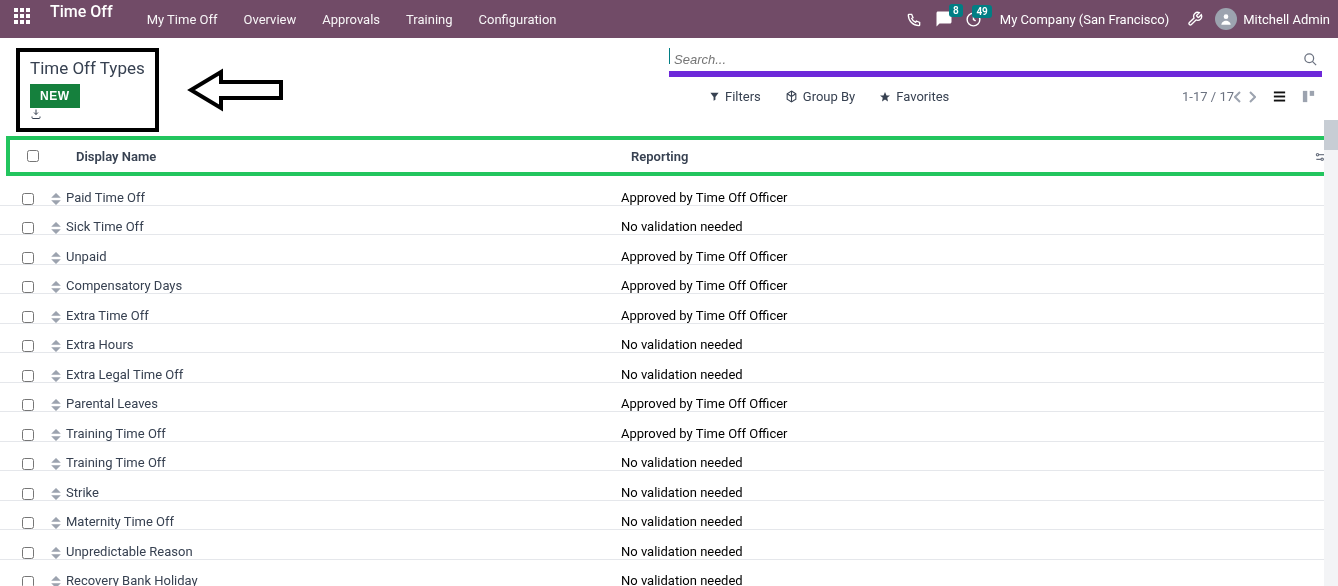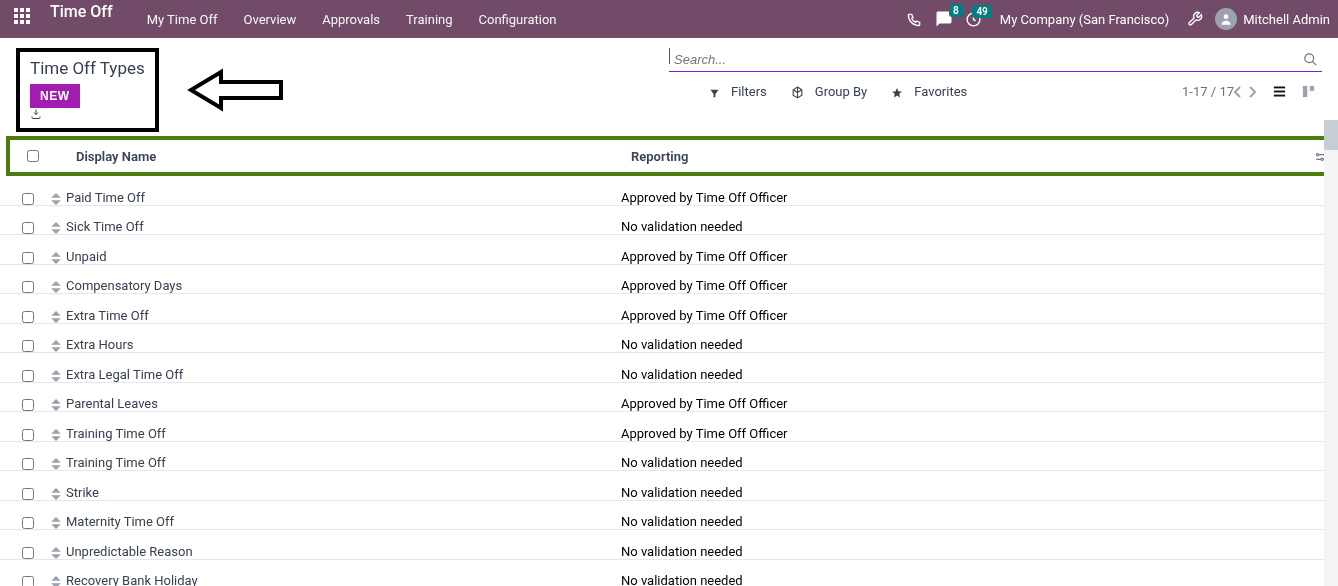--- a/index.html
+++ b/index.html
@@ -17,43 +17,43 @@
 .icon-item { position: relative; cursor: pointer; display: flex; align-items: center; }
 .badge { position: absolute; top: -6px; right: -10px; background: #017E84; color: #fff; font-size: 10px; padding: 1px 4px; border-radius: 3px; font-weight: 600; min-width: 14px; text-align: center; }
 .company { font-size: 13px; padding: 0 6px; }
 .avatar { width: 22px; height: 22px; border-radius: 50%; background: #9ca3af; display: flex; align-items: center; justify-content: center; color: #fff; font-size: 10px; }
 
 
 .control-panel { display: flex; padding: 10px 16px 0 16px; align-items: flex-start; min-height: 68px; }
 .cp-left { width: 50%; position: relative; }
 .cp-box { border: 4px solid #000; padding: 6px 10px 8px 10px; display: inline-block; min-width: 140px; }
 .breadcrumb { font-size: 17px; color: #374151; margin-bottom: 6px; }
-.btn-new { background: #a21caf; color: #fff; border: none; padding: 5px 10px; font-size: 12px; font-weight: 600; cursor: pointer; letter-spacing: 0.5px; }
+.btn-new { background: #15803d; color: #fff; border: none; padding: 5px 10px; font-size: 12px; font-weight: 600; cursor: pointer; letter-spacing: 0.5px; }
 .btn-import { margin-left: 8px; cursor: pointer; color: #374151; }
 .arrow-annotation { position: absolute; left: 170px; top: 20px; }
 .cp-right { width: 50%; display: flex; flex-direction: column; gap: 8px; }
-.search-wrap { display: flex; align-items: flex-start; border-bottom: 1px solid #6d28d9; }
+.search-wrap { display: flex; align-items: flex-start; border-bottom: 6px solid #6d28d9; }
 .search-cursor { width: 1px; height: 16px; background: #017E84; margin-right: 2px; }
 .search-input { flex: 1; border: none; outline: none; padding: 4px 2px; font-size: 13px; font-style: italic; color: #9ca3af; }
 .search-icon { cursor: pointer; padding: 4px; }
 .cp-bottom { display: flex; align-items: center; justify-content: space-between; }
 .filter-group { display: flex; gap: 24px; margin-left: 40px; }
-.filter-btn { display: flex; align-items: flex-end; gap: 11px; cursor: pointer; font-size: 13px; }
+.filter-btn { display: flex; align-items: center; gap: 5px; cursor: pointer; font-size: 13px; }
 .pager-group { display: flex; align-items: center; gap: 0; }
 .pager-text { font-size: 13px; color: #6b7280; }
 .pager-arrows { display: flex; gap: 6px; }
 .pager-arrow { cursor: pointer; color: #9ca3af; font-size: 14px; }
 .view-switcher { display: flex; gap: 2px; margin-left: 10px; }
 .view-btn { padding: 4px 6px; cursor: pointer; }
 .view-btn.active { color: #111; }
 .view-btn:not(.active) { color: #9ca3af; }
 
 
 .list-container { margin-top: 4px; }
-.table-header-wrap { border: 4px solid #4d7c0f; margin: 0 6px; }
+.table-header-wrap { border: 4px solid #22c55e; margin: 0 6px; }
 .table-header { display: flex; align-items: center; height: 32px; background: #fff; }
 .th-check { width: 46px; display: flex; justify-content: center; }
 .th-handle { width: 20px; }
 .th-name { flex: 0 0 555px; font-weight: 600; padding-left: 0; }
 .th-approval { flex: 1; font-weight: 600; }
 .settings-btn { position: absolute; right: 10px; margin-top: -26px; cursor: pointer; color: #6b7280; }
 .rows { }
 .row { display: flex; align-items: flex-end; height: 29.5px; border-bottom: 1px solid #e5e7eb; }
 .td-check { width: 46px; display: flex; justify-content: center; padding-left: 10px;}
 .td-handle { width: 20px; color: #9ca3af; cursor: grab; display: flex; justify-content: center; }

